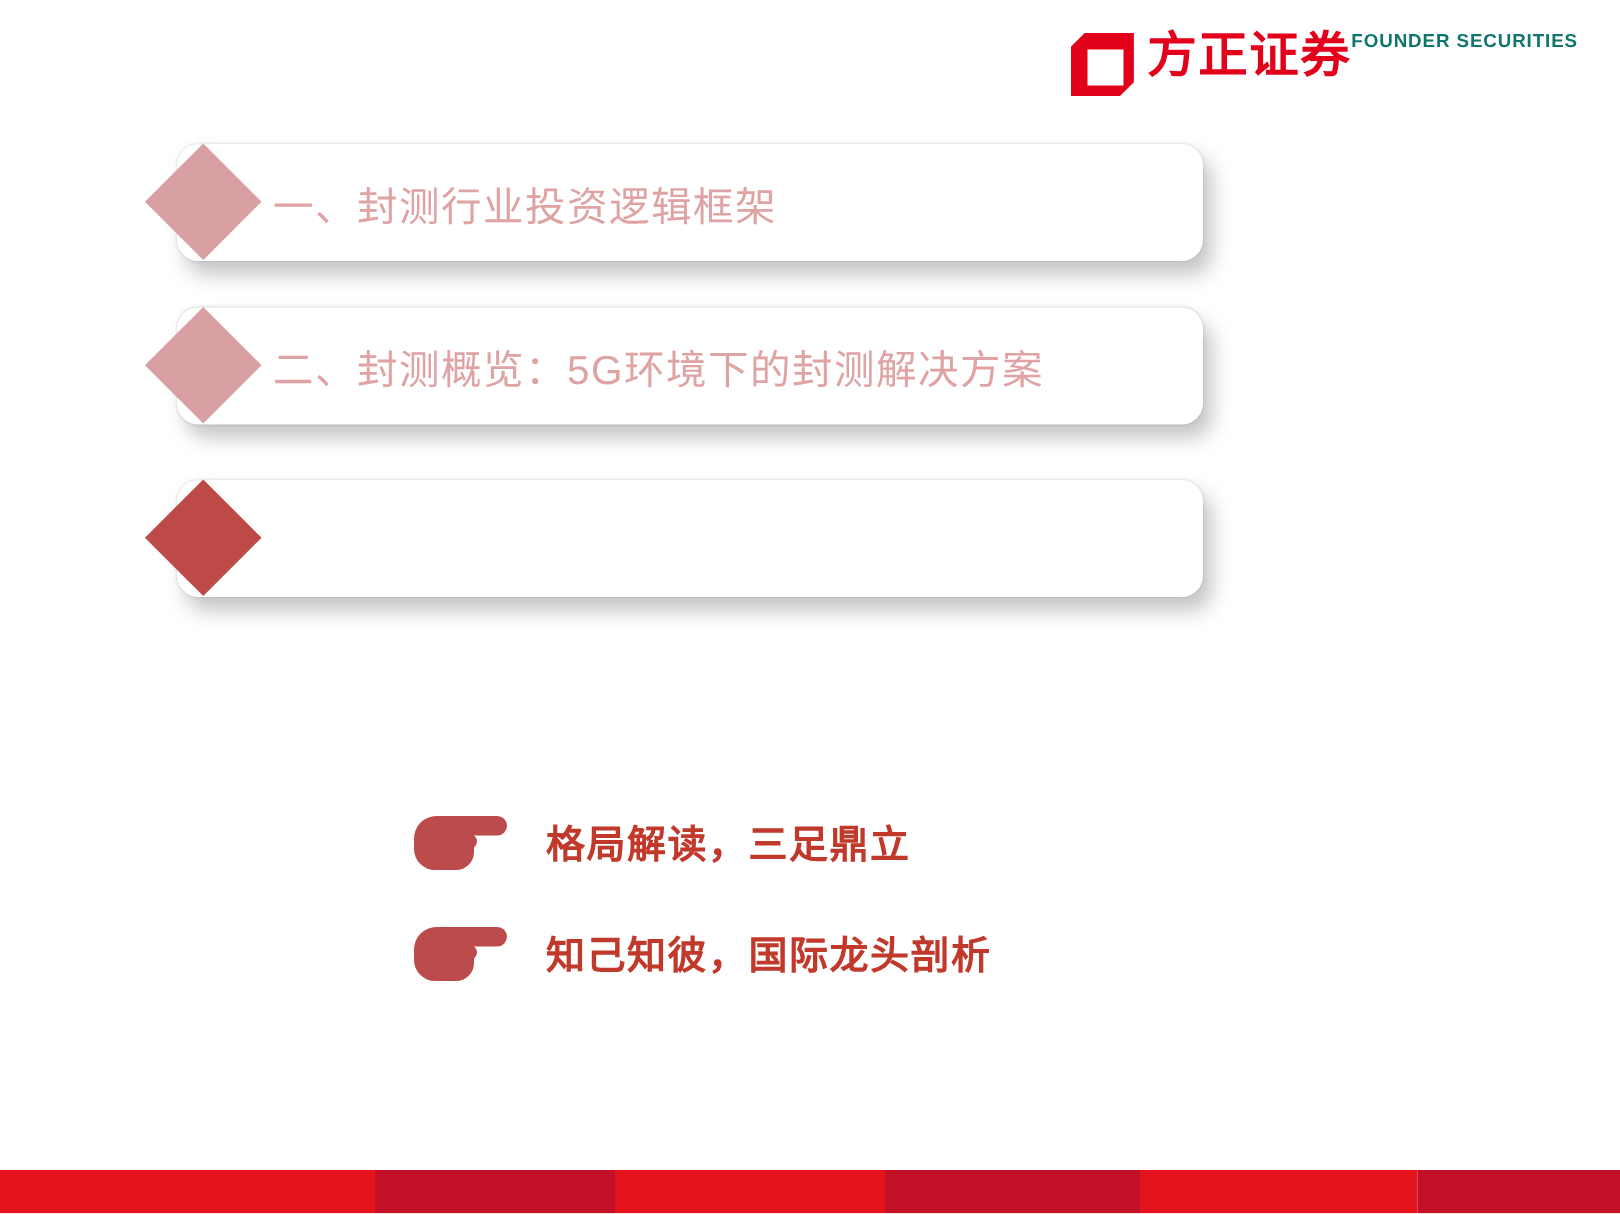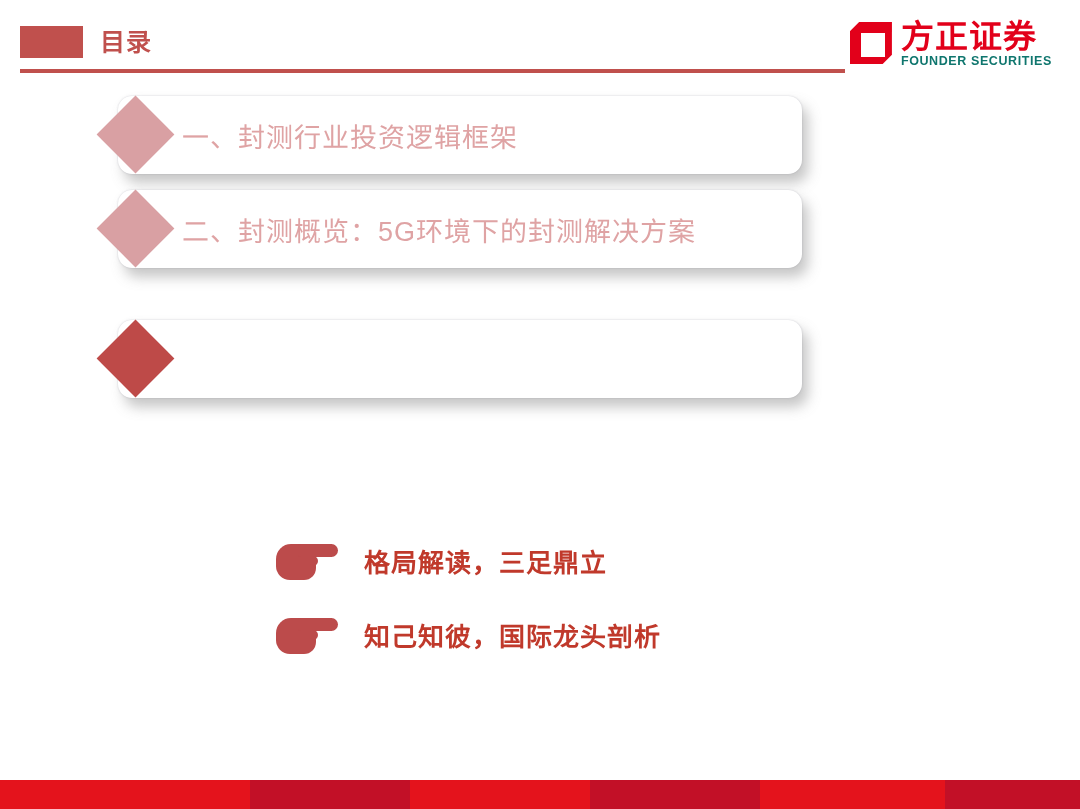--- a/index.html
+++ b/index.html
@@ -84,21 +84,21 @@
   .logo-mark .lm-inner {
     position: absolute;
     left: 11px;
     top: 11px;
     width: 24px;
     height: 24px;
     background: #ffffff;
   }
   .logo-text {
     display: flex;
-    flex-direction: column;
+    flex-direction: row;
     justify-content: flex-start;
   }
   .logo-cn {
     font-size: 33px;
     font-weight: bold;
     color: #e2001a;
     line-height: 34px;
     letter-spacing: 1px;
     white-space: nowrap;
   }
@@ -234,46 +234,41 @@
     height: 29px;
     display: flex;
   }
   .footer-seg { height: 29px; }
 </style>
 </head>
 <body>
 
 <div class="slide">
 
-  <div class="header">
-    <div class="header-block"></div>
-    <div class="header-title">目录</div>
-    <div class="header-rule"></div>
-  </div>
 
   <div class="logo">
     <div class="logo-mark">
       <div class="lm-outer"></div>
       <div class="lm-inner"></div>
     </div>
     <div class="logo-text">
       <div class="logo-cn">方正证券</div>
       <div class="logo-en">FOUNDER SECURITIES</div>
     </div>
   </div>
 
   <div class="toc">
 
     <div class="toc-row" style="top:96px">
       <div class="toc-card"></div>
       <div class="toc-diamond"></div>
       <div class="toc-label">一、封测行业投资逻辑框架</div>
     </div>
 
-    <div class="toc-row" style="top:190px">
+    <div class="toc-row" style="top:205px">
       <div class="toc-card"></div>
       <div class="toc-diamond"></div>
       <div class="toc-label">二、封测概览：5G环境下的封测解决方案</div>
     </div>
 
     <div class="toc-row active" style="top:320px">
       <div class="toc-card"></div>
       <div class="toc-diamond"></div>
     </div>
 

